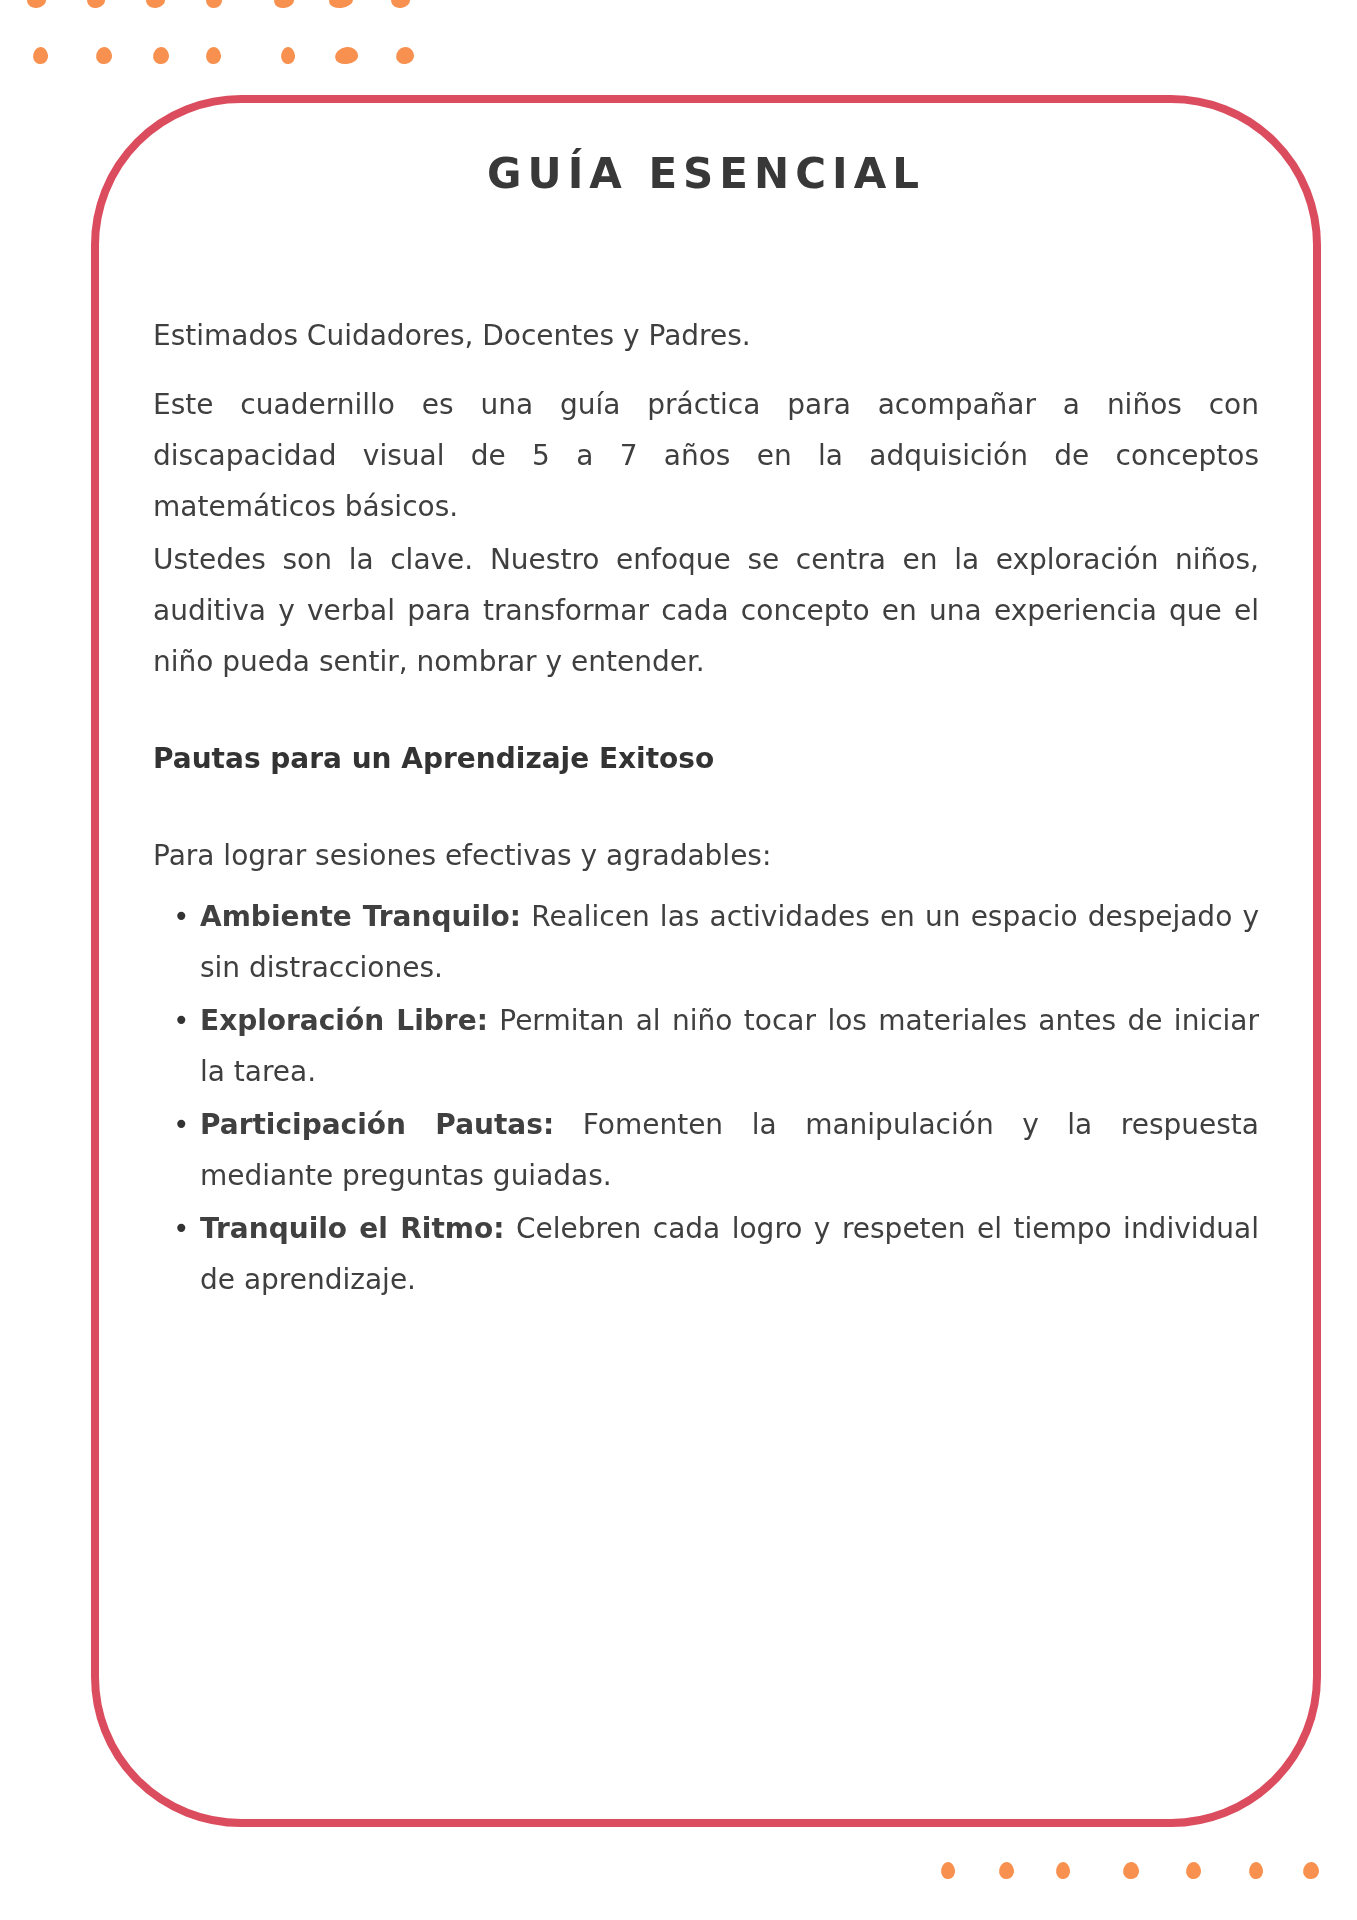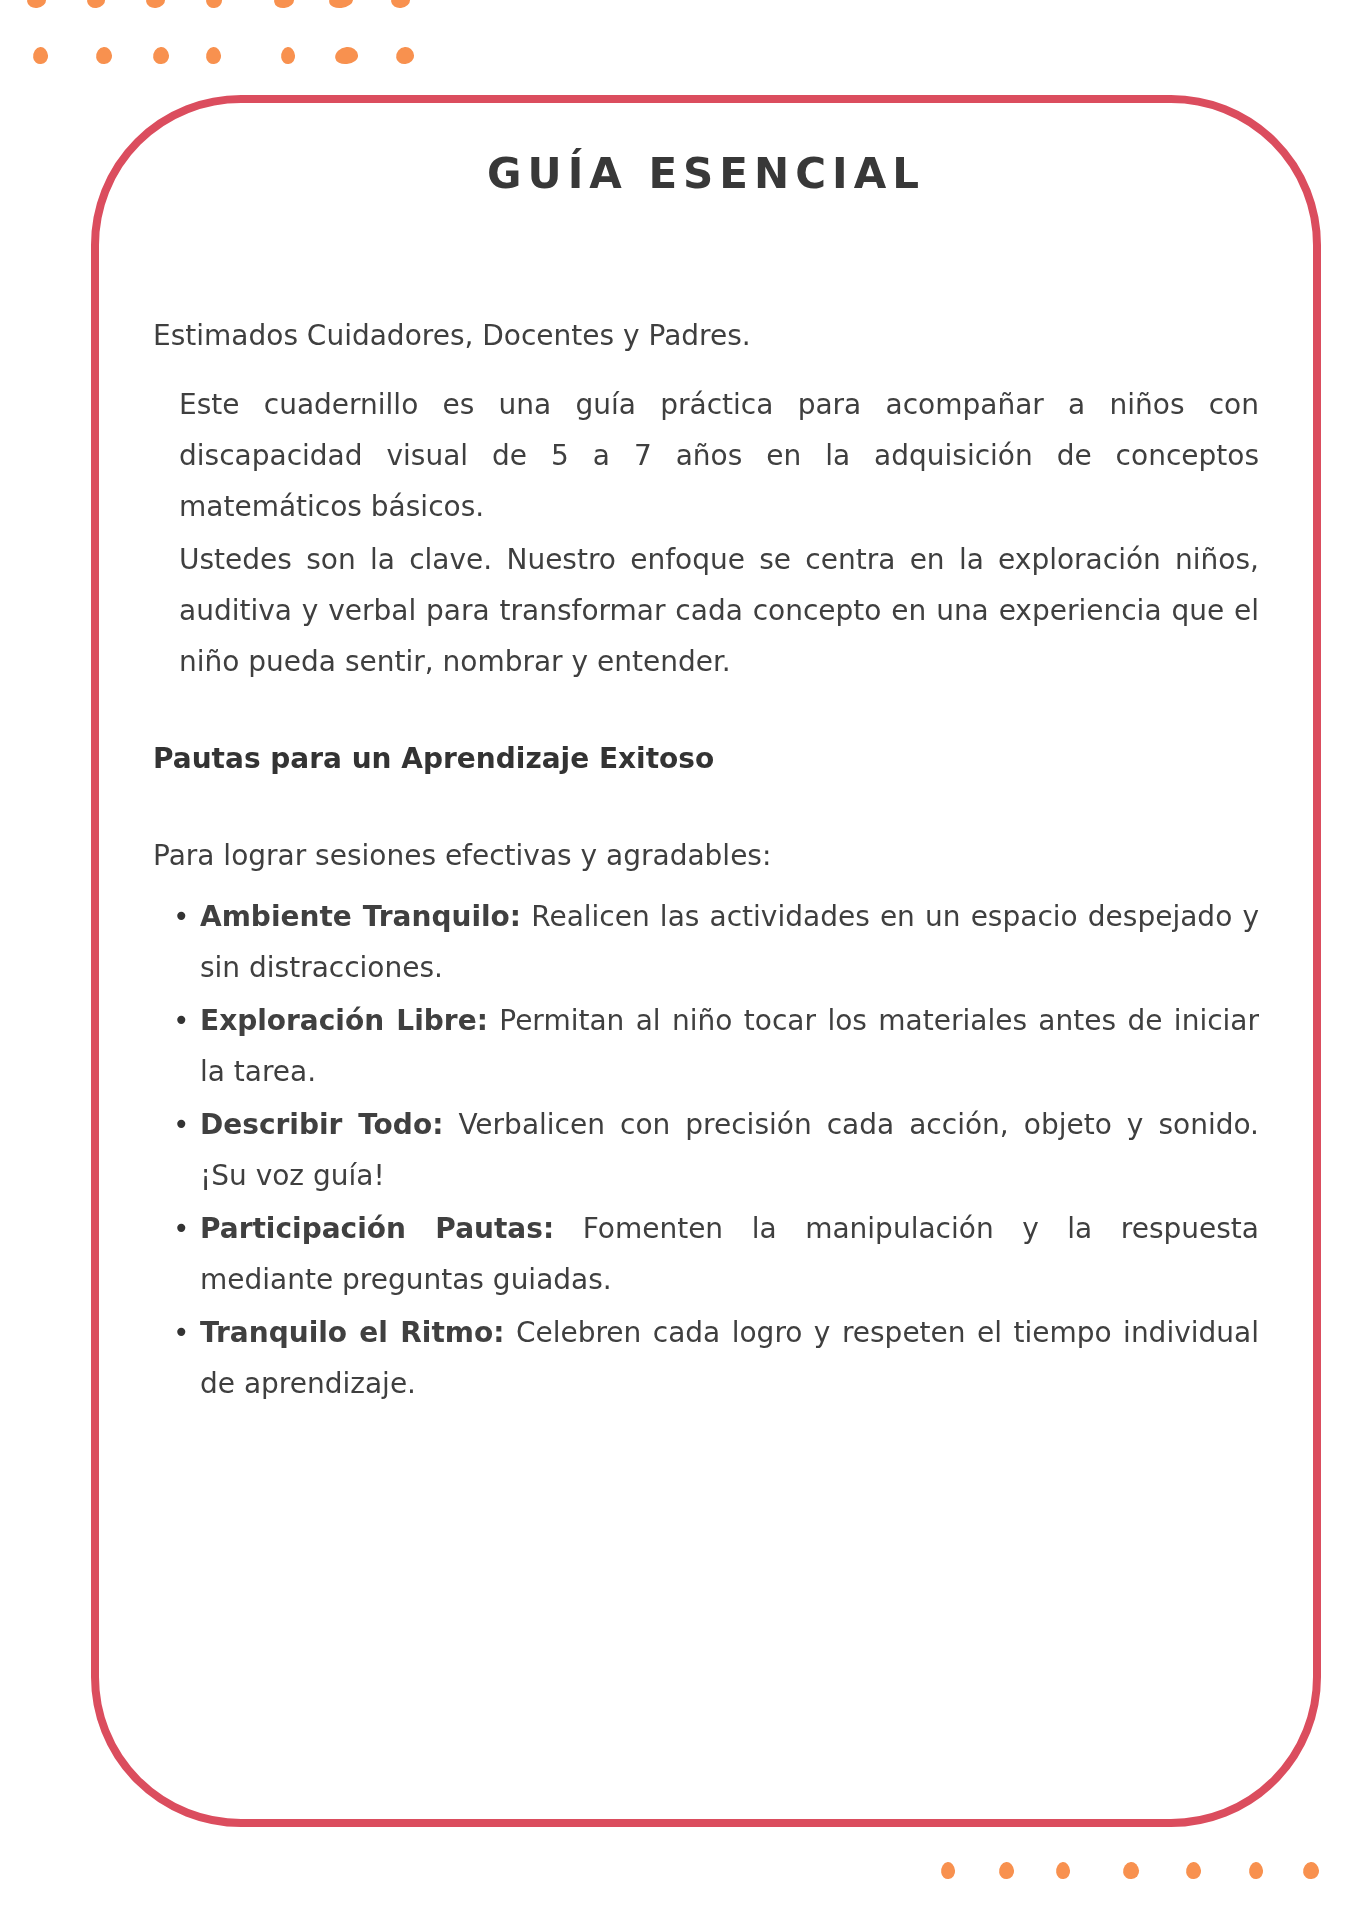--- a/index.html
+++ b/index.html
@@ -53,21 +53,21 @@
     letter-spacing: 6px;
     color: #383838;
   }
 
   .body-text {
     font-size: 28px;
     line-height: 51px;
     margin: 0;
   }
   .greeting   { margin-top: 112px; }
-  .just       { text-align: justify; margin-left: 26px; }
+  .just       { text-align: justify; }
   .intro-1    { margin-top: 18px; }
   .intro-2    { margin-top: 2px; }
 
   .section-heading {
     margin: 46px 0 0 0;
     font-size: 28px;
     line-height: 51px;
     font-weight: 700;
     color: #333333;
   }
@@ -137,20 +137,19 @@
 
     <p class="body-text just intro-2">Ustedes son la clave. Nuestro enfoque se centra en la exploración niños, auditiva y verbal para transformar cada concepto en una experiencia que el niño pueda sentir, nombrar y entender.</p>
 
     <h2 class="section-heading">Pautas para un Aprendizaje Exitoso</h2>
 
     <p class="body-text list-intro">Para lograr sesiones efectivas y agradables:</p>
 
     <ul class="guidelines">
       <li><span class="b">Ambiente Tranquilo:</span><span> Realicen las actividades en un espacio despejado y sin distracciones.</span></li>
       <li><span class="b">Exploración Libre:</span><span> Permitan al niño tocar los materiales antes de iniciar la tarea.</span></li>
-      <li><span class="b">Describir Todo:</span><span> Verbalicen con precisión cada acción, objeto y sonido. ¡Su voz guía!</span></li>
       <li><span class="b">Participación Pautas:</span><span> Fomenten la manipulación y la respuesta mediante preguntas guiadas.</span></li>
       <li><span class="b">Tranquilo el Ritmo:</span><span> Celebren cada logro y respeten el tiempo individual de aprendizaje.</span></li>
     </ul>
 
 
   </div>
 </div>
 
 </body></html>

